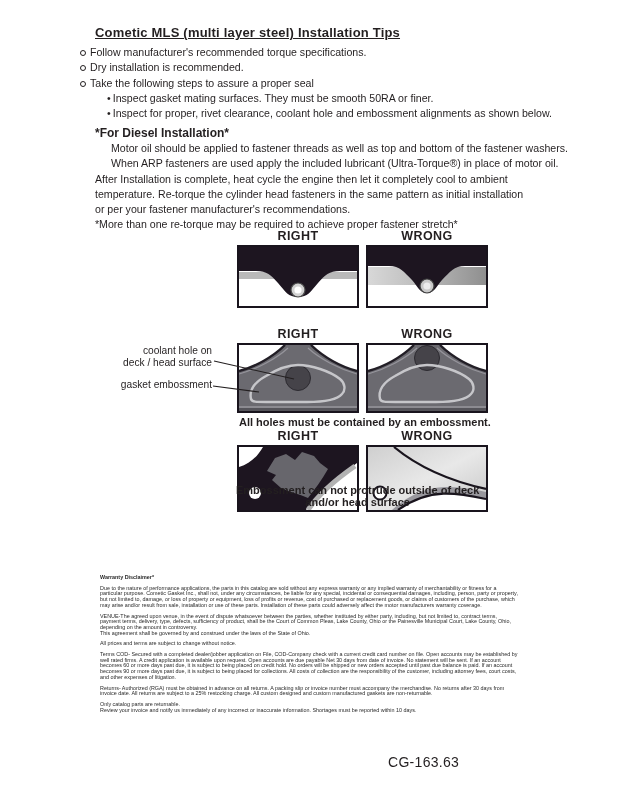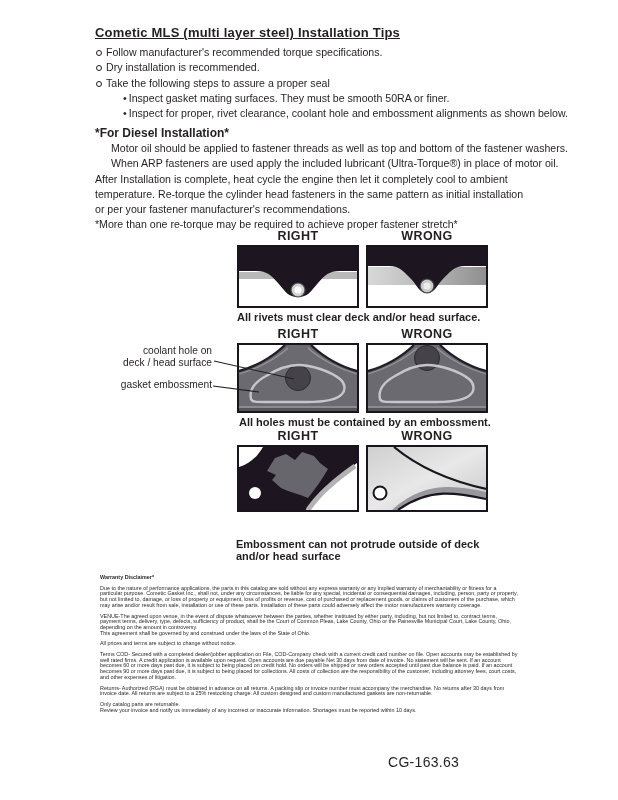--- a/index.html
+++ b/index.html
@@ -10,21 +10,21 @@
   }
   .page { position:relative; width:618px; height:800px; overflow:hidden; background:#fff;padding-left:30px; }
   .abs { position:absolute; }
 
   .title {
     left:95px; top:25px;
     font-size:13px; font-weight:bold; text-decoration:underline;
     letter-spacing:.2px; white-space:nowrap;
   }
 
-  .tips { left:96px; top:46px; font-size:10.6px; }
+  .tips { left:80px; top:46px; font-size:10.6px; }
   .tip  { display:flex; align-items:flex-start; height:15.3px; white-space:nowrap; }
   .tip .o-marker {
     width:4px; height:4px; border:1px solid #231f20; border-radius:50%;
     margin:4px 4px 0 0; flex:0 0 auto;
   }
   .tip.sub { margin-left:27px; }
   .tip .dot { margin-right:2px; font-size:10.6px; }
 
   .h2 { left:95px; top:126px; font-size:12px; font-weight:bold; white-space:nowrap; }
   .body-par { left:95px; font-size:10.6px; line-height:15.2px; }
@@ -111,21 +111,20 @@
             <stop offset="1" stop-color="#8f8f8f"></stop>
         </linearGradient>
       </defs>
       <rect width="118" height="59" fill="#ffffff"></rect>
       <rect x="0" y="20" width="118" height="18" fill="url(#gw1)"></rect>
       <path d="M0,0 H118 V19 H97 C86,19 82,25 74,33 C68,40 66,46 59,46 C52,46 50,40 44,33 C36,25 32,19 21,19 H0 Z" fill="#1d1520"></path>
       <circle cx="59" cy="39" r="7" fill="#c9c9c9" stroke="#3e3e3e" stroke-width="1.2"></circle>
       <circle cx="59" cy="39" r="3.6" fill="#ececec"></circle>
     </svg>
   </div>
-  <div class="abs fig-caption" style="left:237px; top:311px;">All rivets must clear deck and/or head surface.</div>
 
   <div class="abs fig-label" style="left:237px; top:327px;">RIGHT</div>
   <div class="abs fig-label" style="left:366px; top:327px;">WRONG</div>
 
   <div class="abs ann-block" style="top:345px;">
     <div>coolant hole on</div>
     <div>deck / head surface</div>
   </div>
   <div class="abs ann-block" style="top:379px;">
     <div>gasket embossment</div>
@@ -185,21 +184,21 @@
         </linearGradient>
       </defs>
       <rect width="118" height="63" fill="url(#g3bg)"></rect>
       <path d="M30,63 C62,40 90,46 118,52 L118,63 Z" fill="#ffffff"></path>
       <path d="M30,63 C62,40 90,46 118,52 L118,45 C88,39 58,33 24,63 Z" fill="#98979d"></path>
       <path d="M26,0 C50,20 82,34 118,42" fill="none" stroke="#19141d" stroke-width="2.2"></path>
       <path d="M30,63 C62,40 90,46 118,52" fill="none" stroke="#19141d" stroke-width="2.2"></path>
       <circle cx="12" cy="46" r="6.5" fill="#ffffff" stroke="#19141d" stroke-width="2"></circle>
     </svg>
   </div>
-  <div class="abs fig-caption" style="left:236px; top:538px; line-height:12.4px;">
+  <div class="abs fig-caption" style="left:236px; top:484px; line-height:12.4px;text-align:center;">
     <div>Embossment can not protrude outside of deck</div>
     <div>and/or head surface</div>
   </div>
 
   <svg class="abs" style="left:0; top:0; pointer-events:none;" width="618" height="800" viewBox="0 0 618 800">
     <line x1="214" y1="361" x2="294" y2="379" stroke="#231f20" stroke-width="1.1"></line>
     <line x1="213" y1="386" x2="259" y2="392" stroke="#231f20" stroke-width="1.1"></line>
   </svg>
 
   <div class="abs disclaimer">

